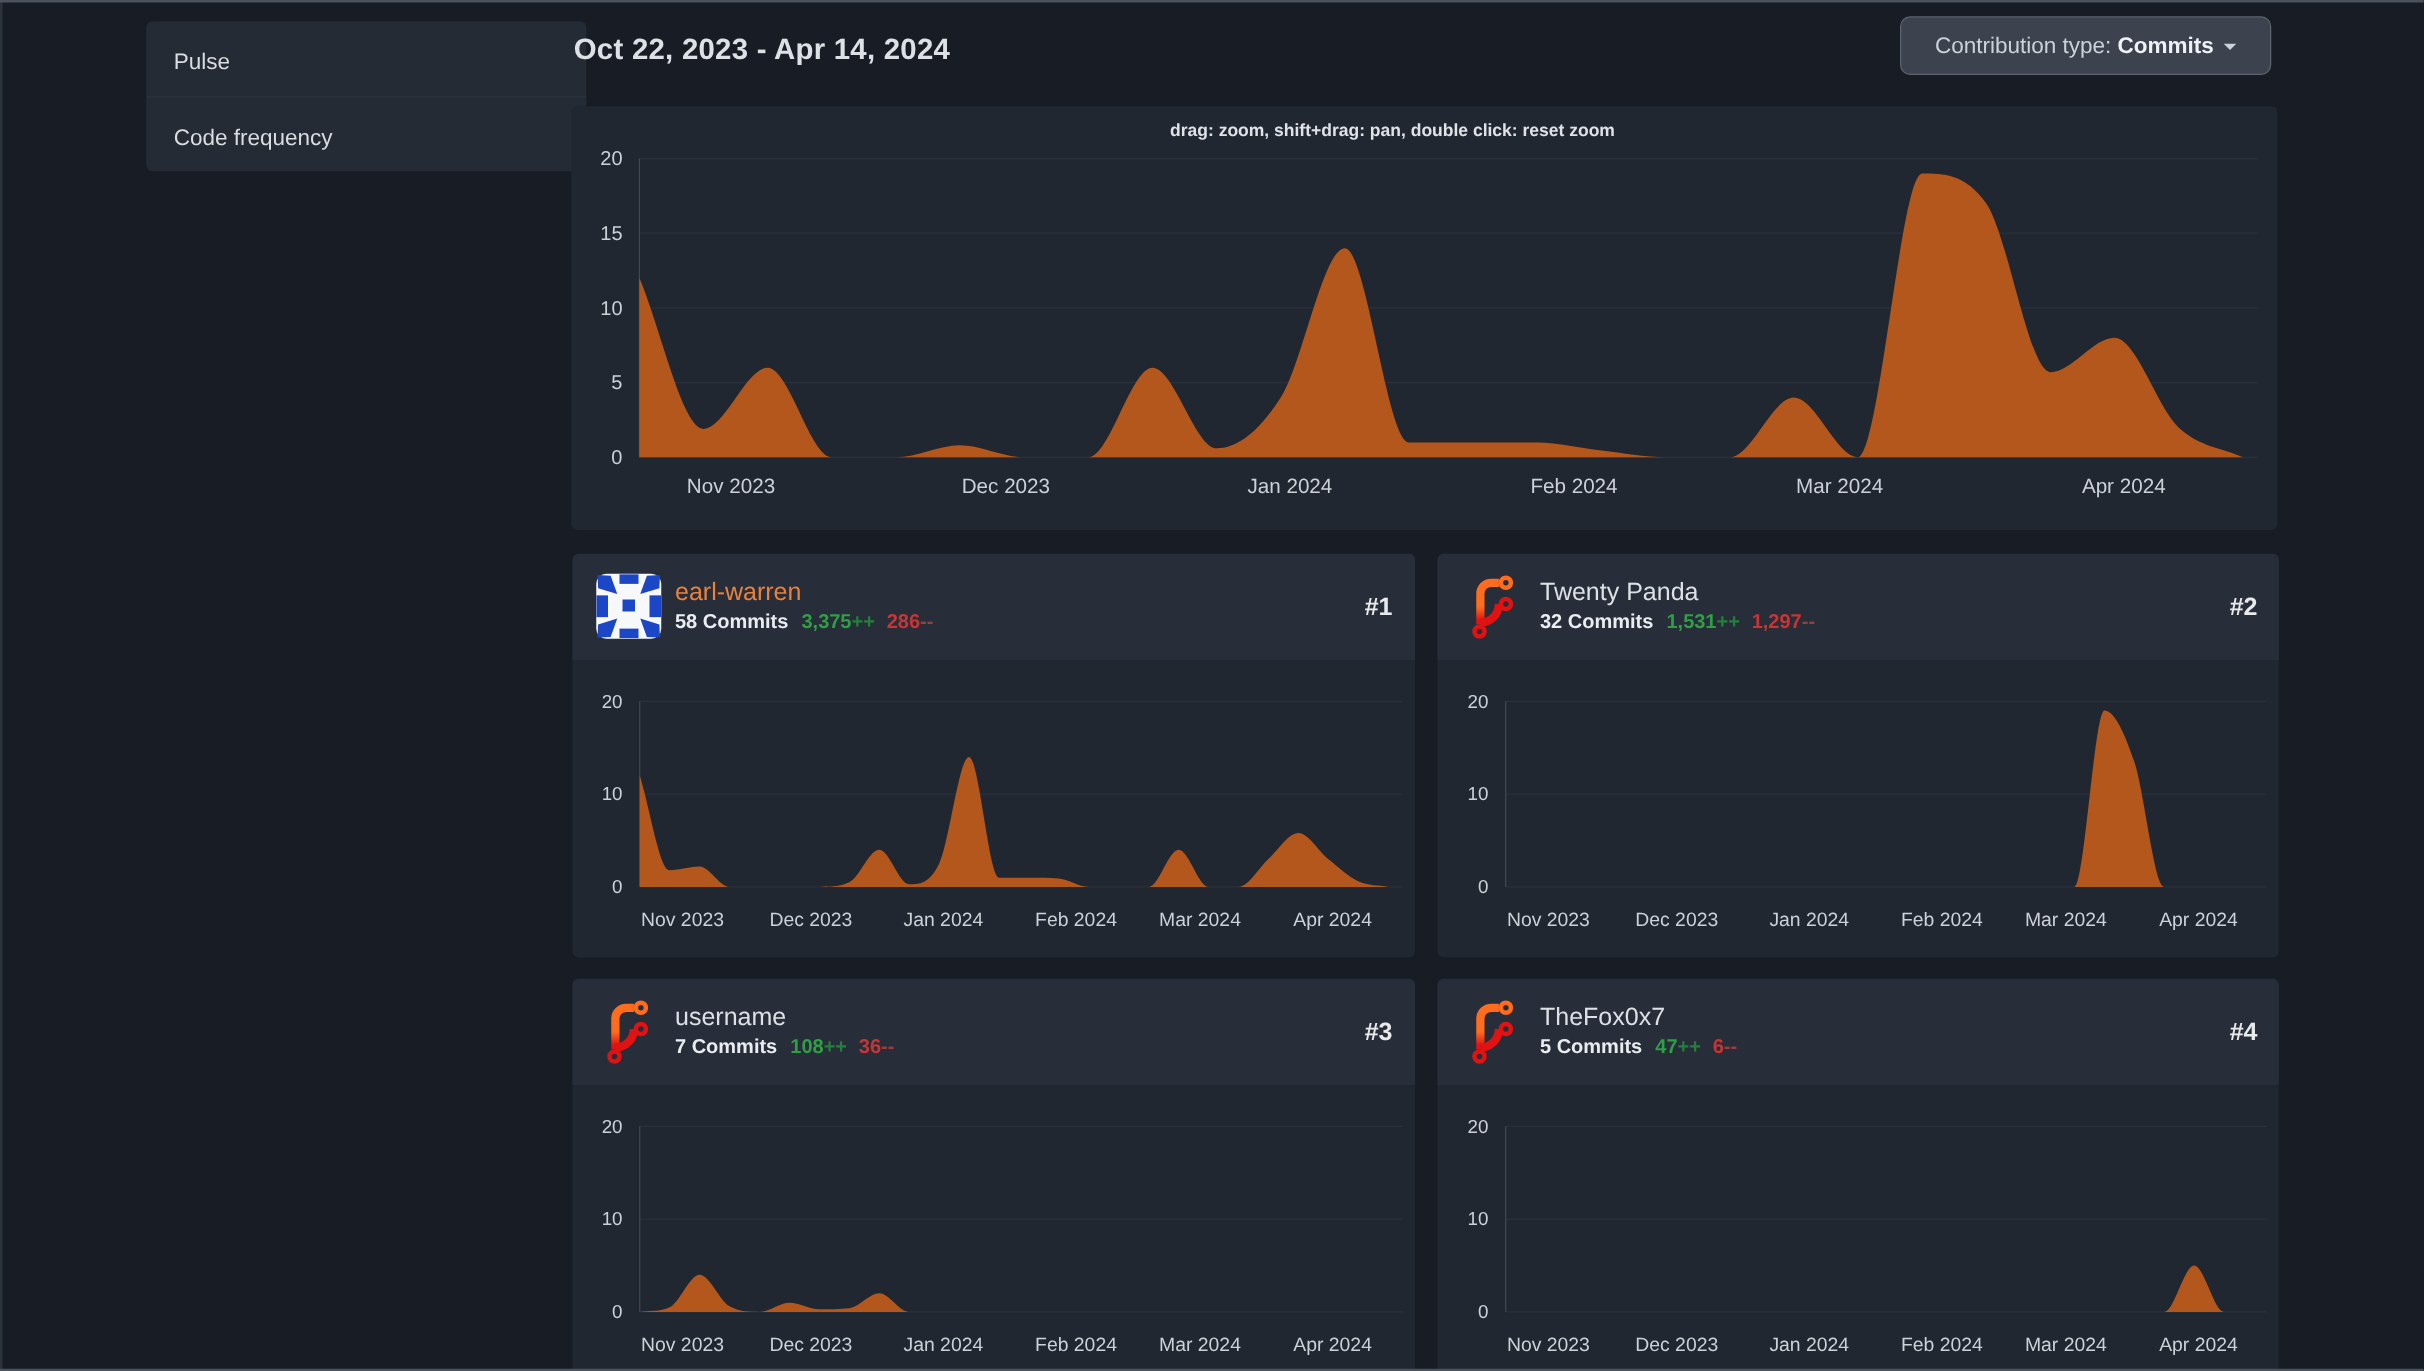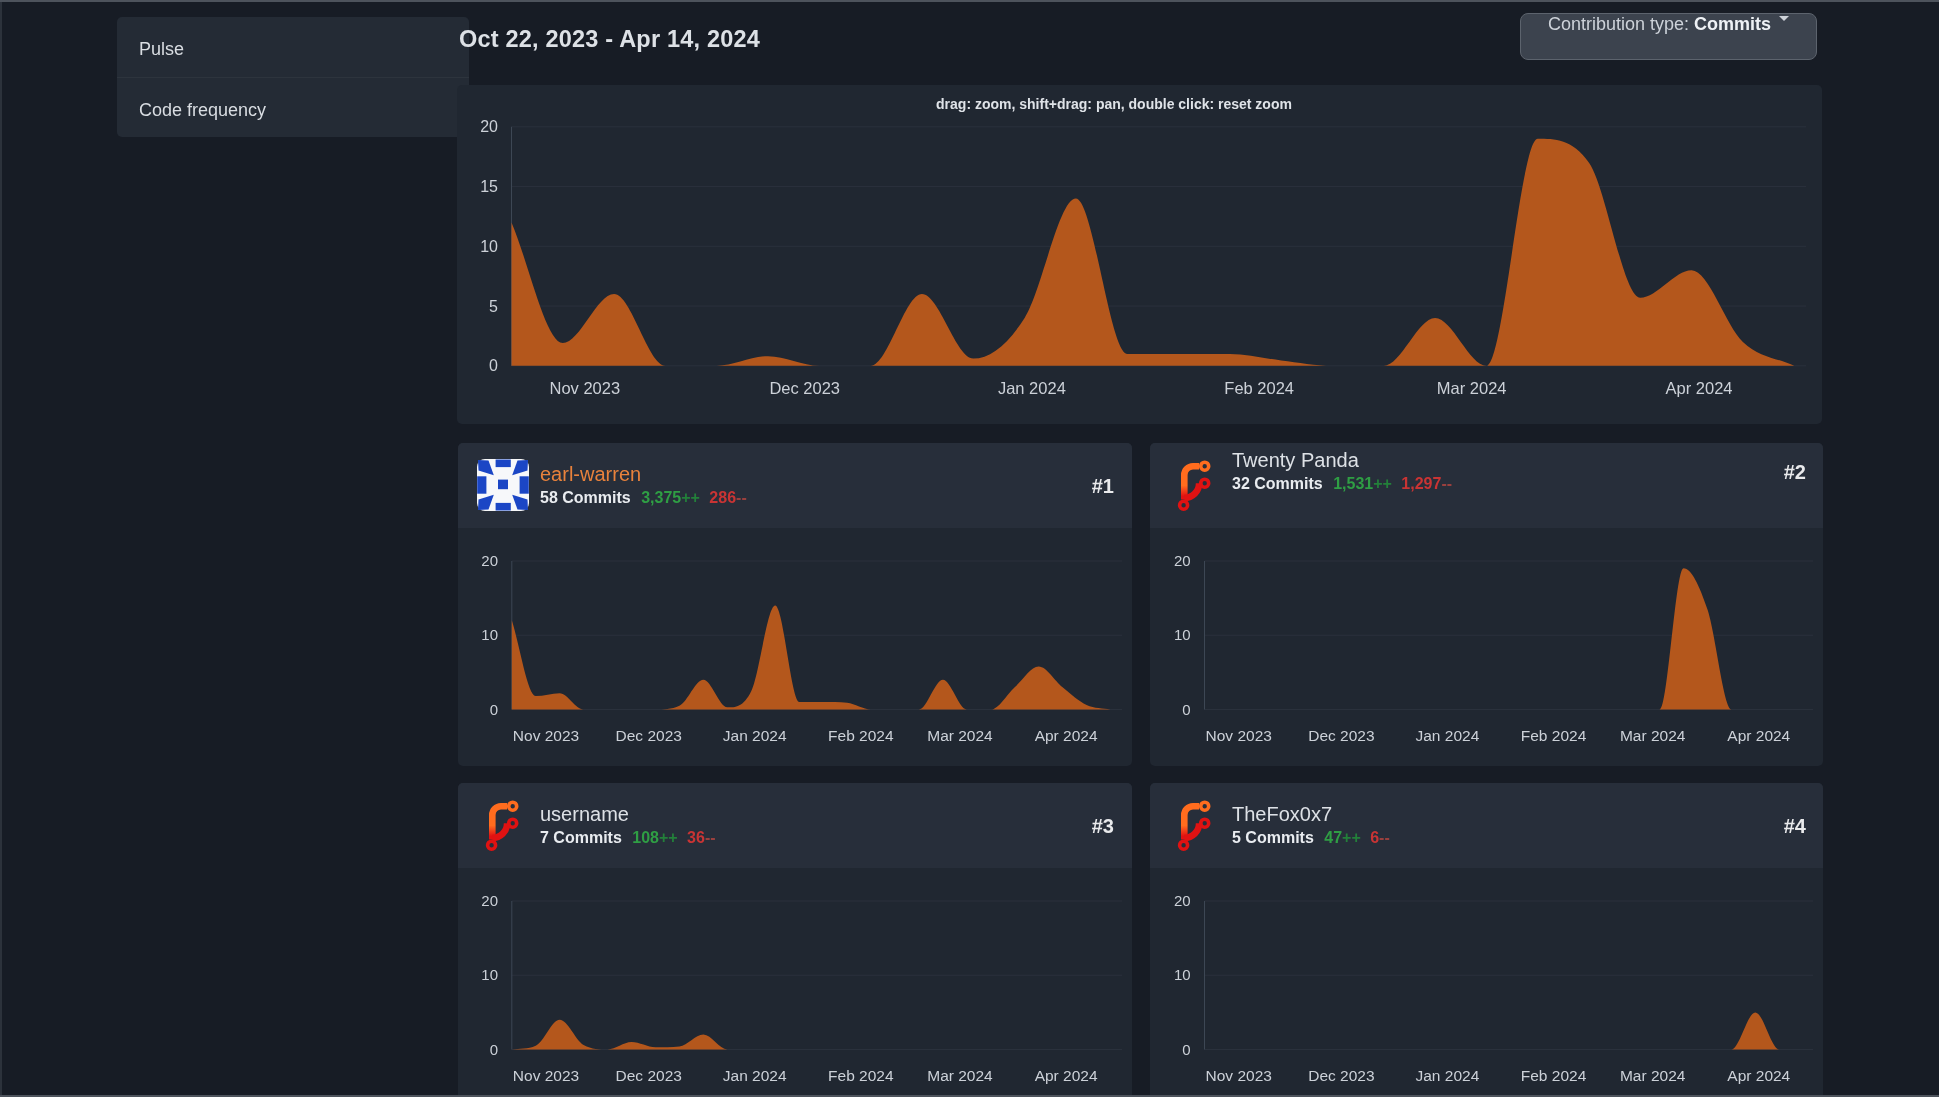--- a/index.html
+++ b/index.html
@@ -8,21 +8,21 @@
 .frame-bottom { position:absolute; left:0; top:1095px; width:1939px; height:2px; background:#4d535c; }
 .frame-left { position:absolute; left:0; top:0; width:2px; height:1097px; background:#2c323b; }
 .sidebar { position:absolute; left:117px; top:17px; width:352px; border-radius:5px;
   background:#242b35; overflow:hidden; }
 .sidebar .item { height:60px; line-height:64px; padding-left:22px; font-size:18px; color:#d9dde2; }
 .sidebar .item + .item { border-top:1px solid rgba(255,255,255,0.045); }
 .sidebar .item.active { background:#2d3642; }
 h1 { position:absolute; left:459px; top:26px; font-size:23.5px; font-weight:700; color:#dde1e6; letter-spacing:0.2px; }
 .btn { position:absolute; left:1520px; top:13px; width:297px; height:47px; border-radius:8px;
   background:#3c434e; border:1.5px solid #5c636d; color:#cdd2d9; font-size:18px;
-  display:flex; align-items:flex-start; justify-content:center; }
+  display:flex; align-items:center; justify-content:center; }
 .btn b { color:#eef1f5; margin-left:5px; }
 .caret { width:0; height:0; border-left:5px solid transparent; border-right:5px solid transparent;
   border-top:5.5px solid #cdd2d9; margin-left:8px; margin-top:2px; }
 .panel { position:absolute; background:#202731; border-radius:5px; }
 .ctitle { position:absolute; left:457px; top:96px; width:1314px; text-align:center;
   font-size:14px; font-weight:700; color:#dfe3e8; }
 .chead { position:absolute; width:674px; height:85px; }
 .cname { position:absolute; left:82px; top:20px; font-size:20px; color:#dde1e6;text-align:center; }
 .cname.orange { color:#e8823c; }
 .cstats { position:absolute; left:82px; top:46px; font-size:16px; font-weight:700; color:#e9ecf0; }
@@ -144,21 +144,21 @@
 <rect x="19.6" y="44.9" width="15.2" height="7.6"></rect>
 <rect x="1.2" y="18.3" width="9.2" height="17.4"></rect>
 <rect x="43.6" y="18.3" width="9.2" height="17.4"></rect>
 <rect x="22" y="21.6" width="10" height="9.6"></rect>
 <path d="M2 2 L12.5 2.5 L17.8 17.2 L2.5 12.5 Z"></path>
 <path d="M52 2 L41.5 2.5 L36.2 17.2 L51.5 12.5 Z"></path>
 <path d="M2 52 L12.5 51.5 L17.8 36.8 L2.5 41.5 Z"></path>
 <path d="M52 52 L41.5 51.5 L36.2 36.8 L51.5 41.5 Z"></path>
 </g>
 </svg>
-<div class="chead" style="left:1150px;top:429px">
+<div class="chead" style="left:1150px;top:443px">
 <div class="cname ">Twenty Panda</div>
 <div class="cstats"><b>32 Commits</b> <span class="g">1,531<span class="gd">++</span></span> <span class="r">1,297<span class="rd">--</span></span></div>
 <div class="rank">#2</div>
 </div>
 <svg class="av" style="left:1172px;top:459px" width="53" height="53" viewBox="0 0 53 53">
 <defs>
       <linearGradient id="g1172_459" x1="0" y1="0" x2="0" y2="53" gradientUnits="userSpaceOnUse">
 <stop offset="0.50" stop-color="#ff6c1e"></stop>
         <stop offset="0.70" stop-color="#e01212"></stop>
       </linearGradient>

